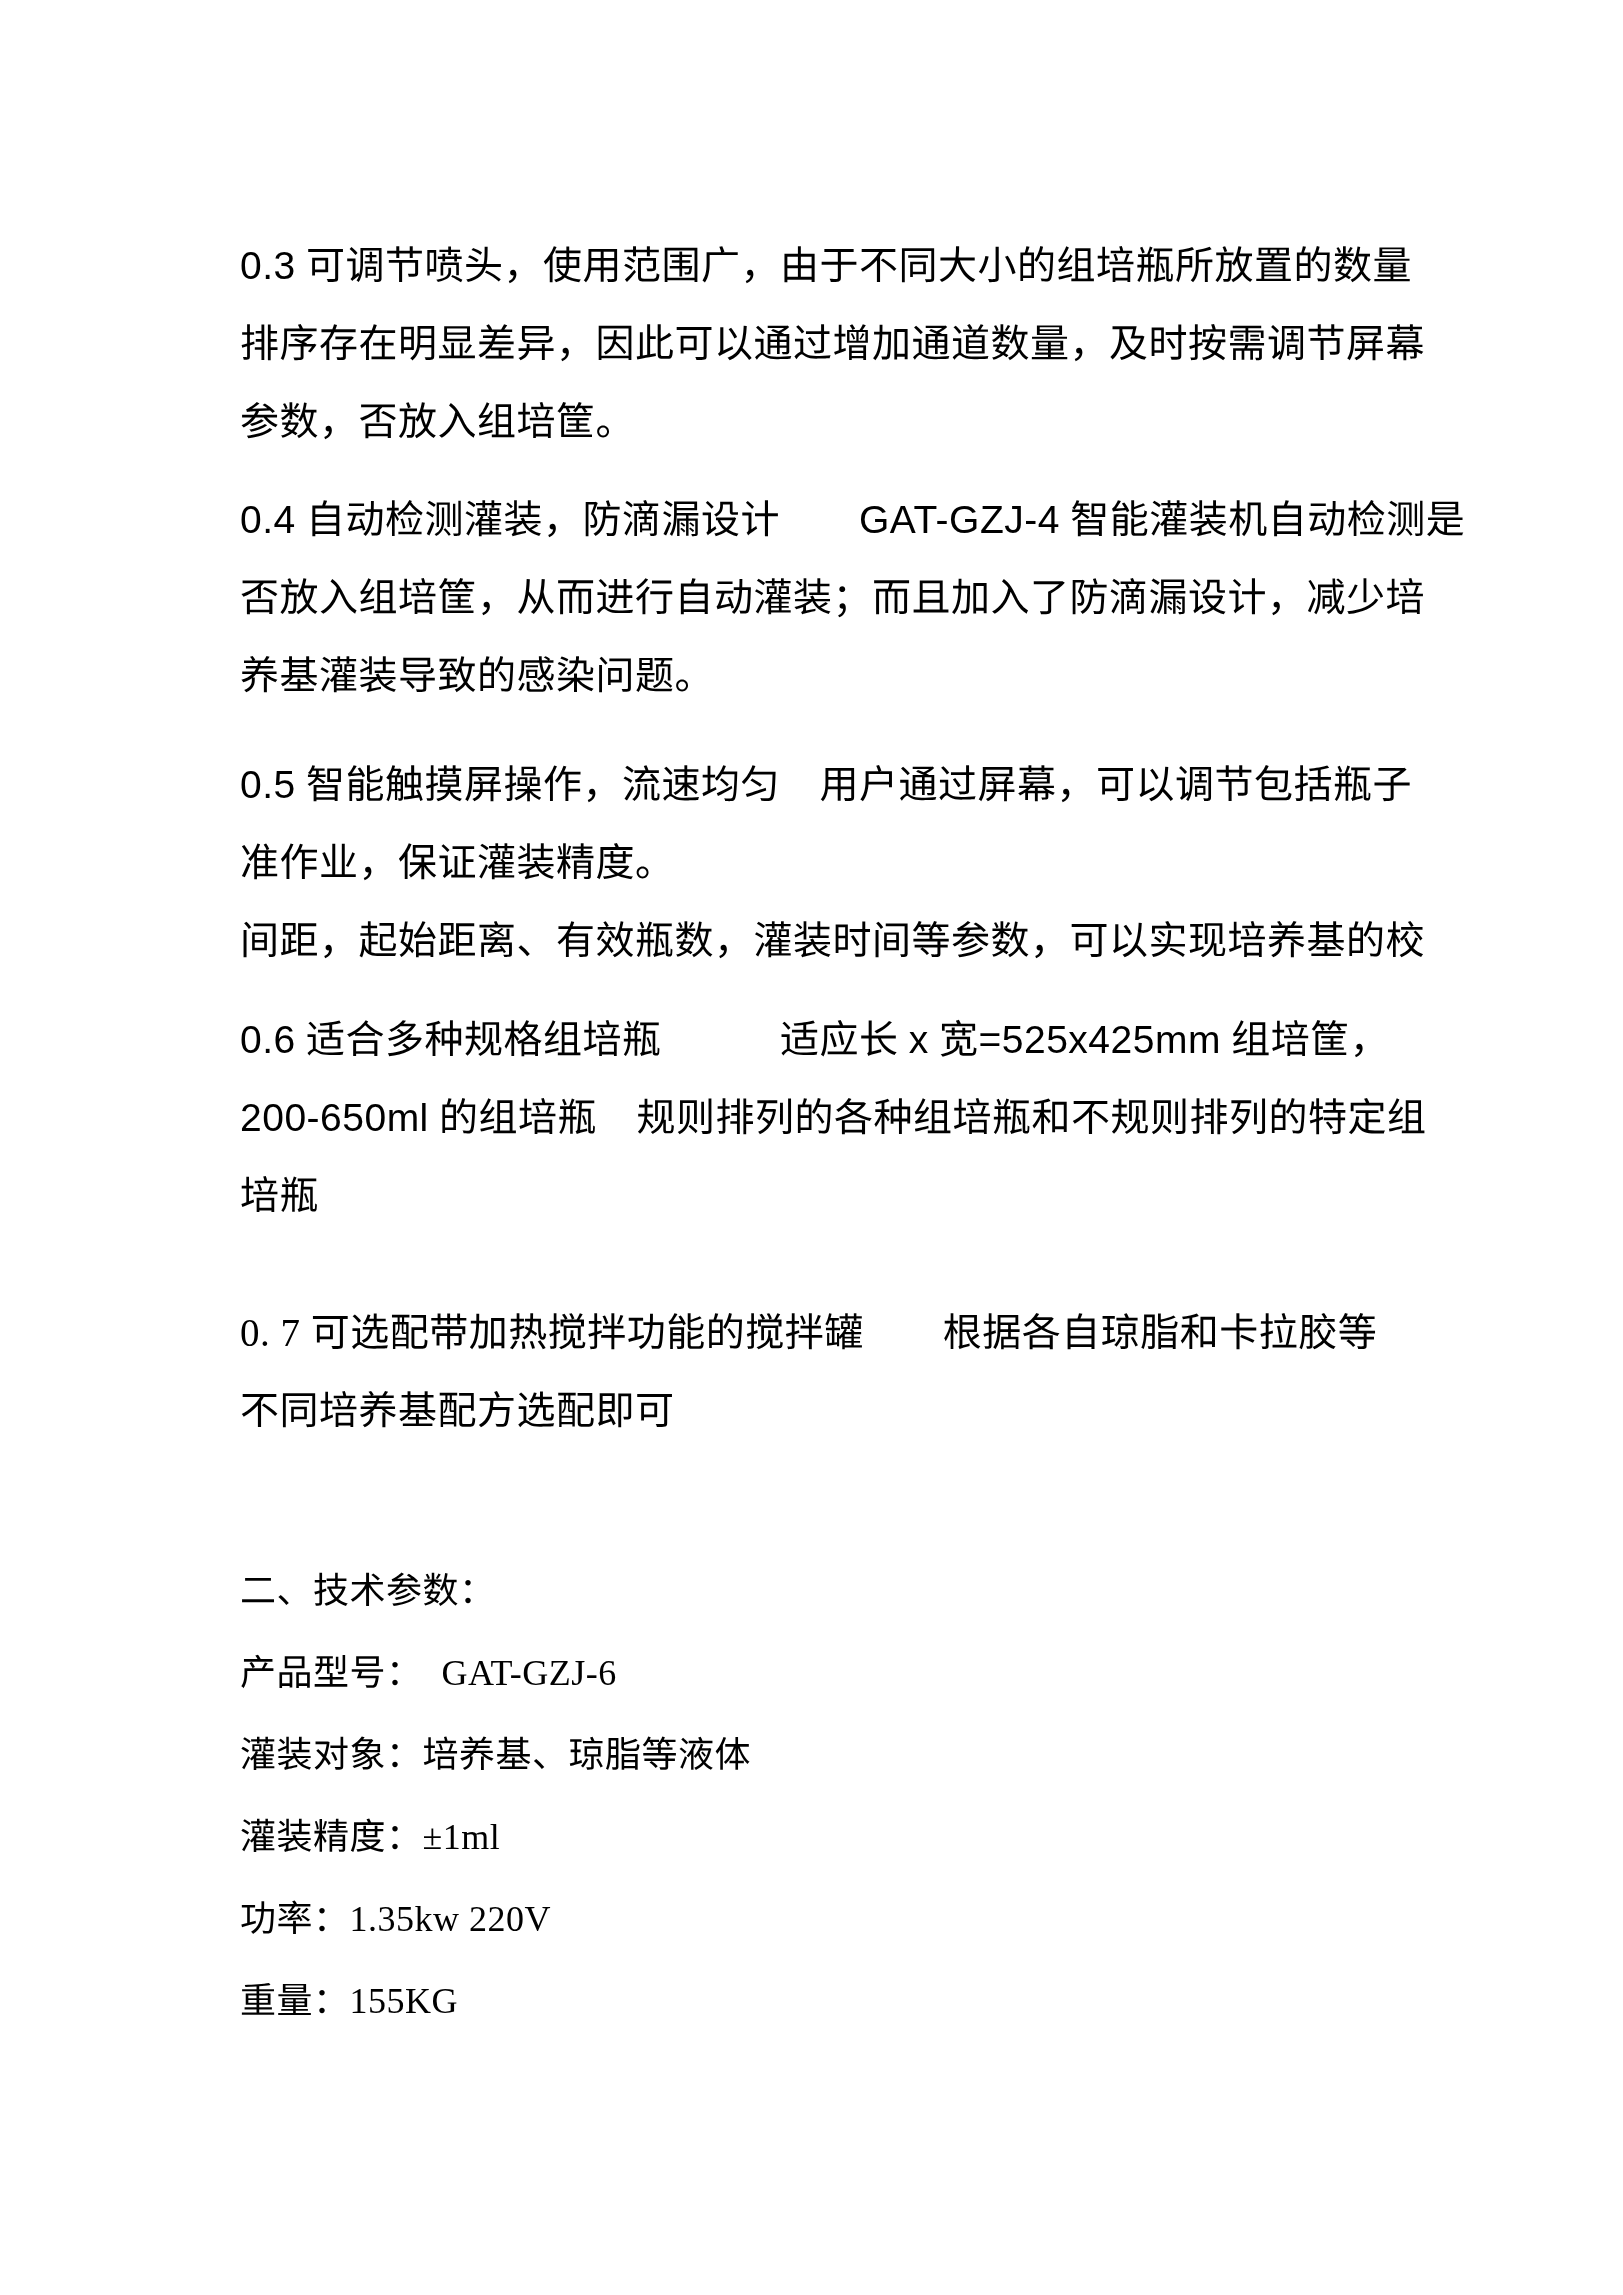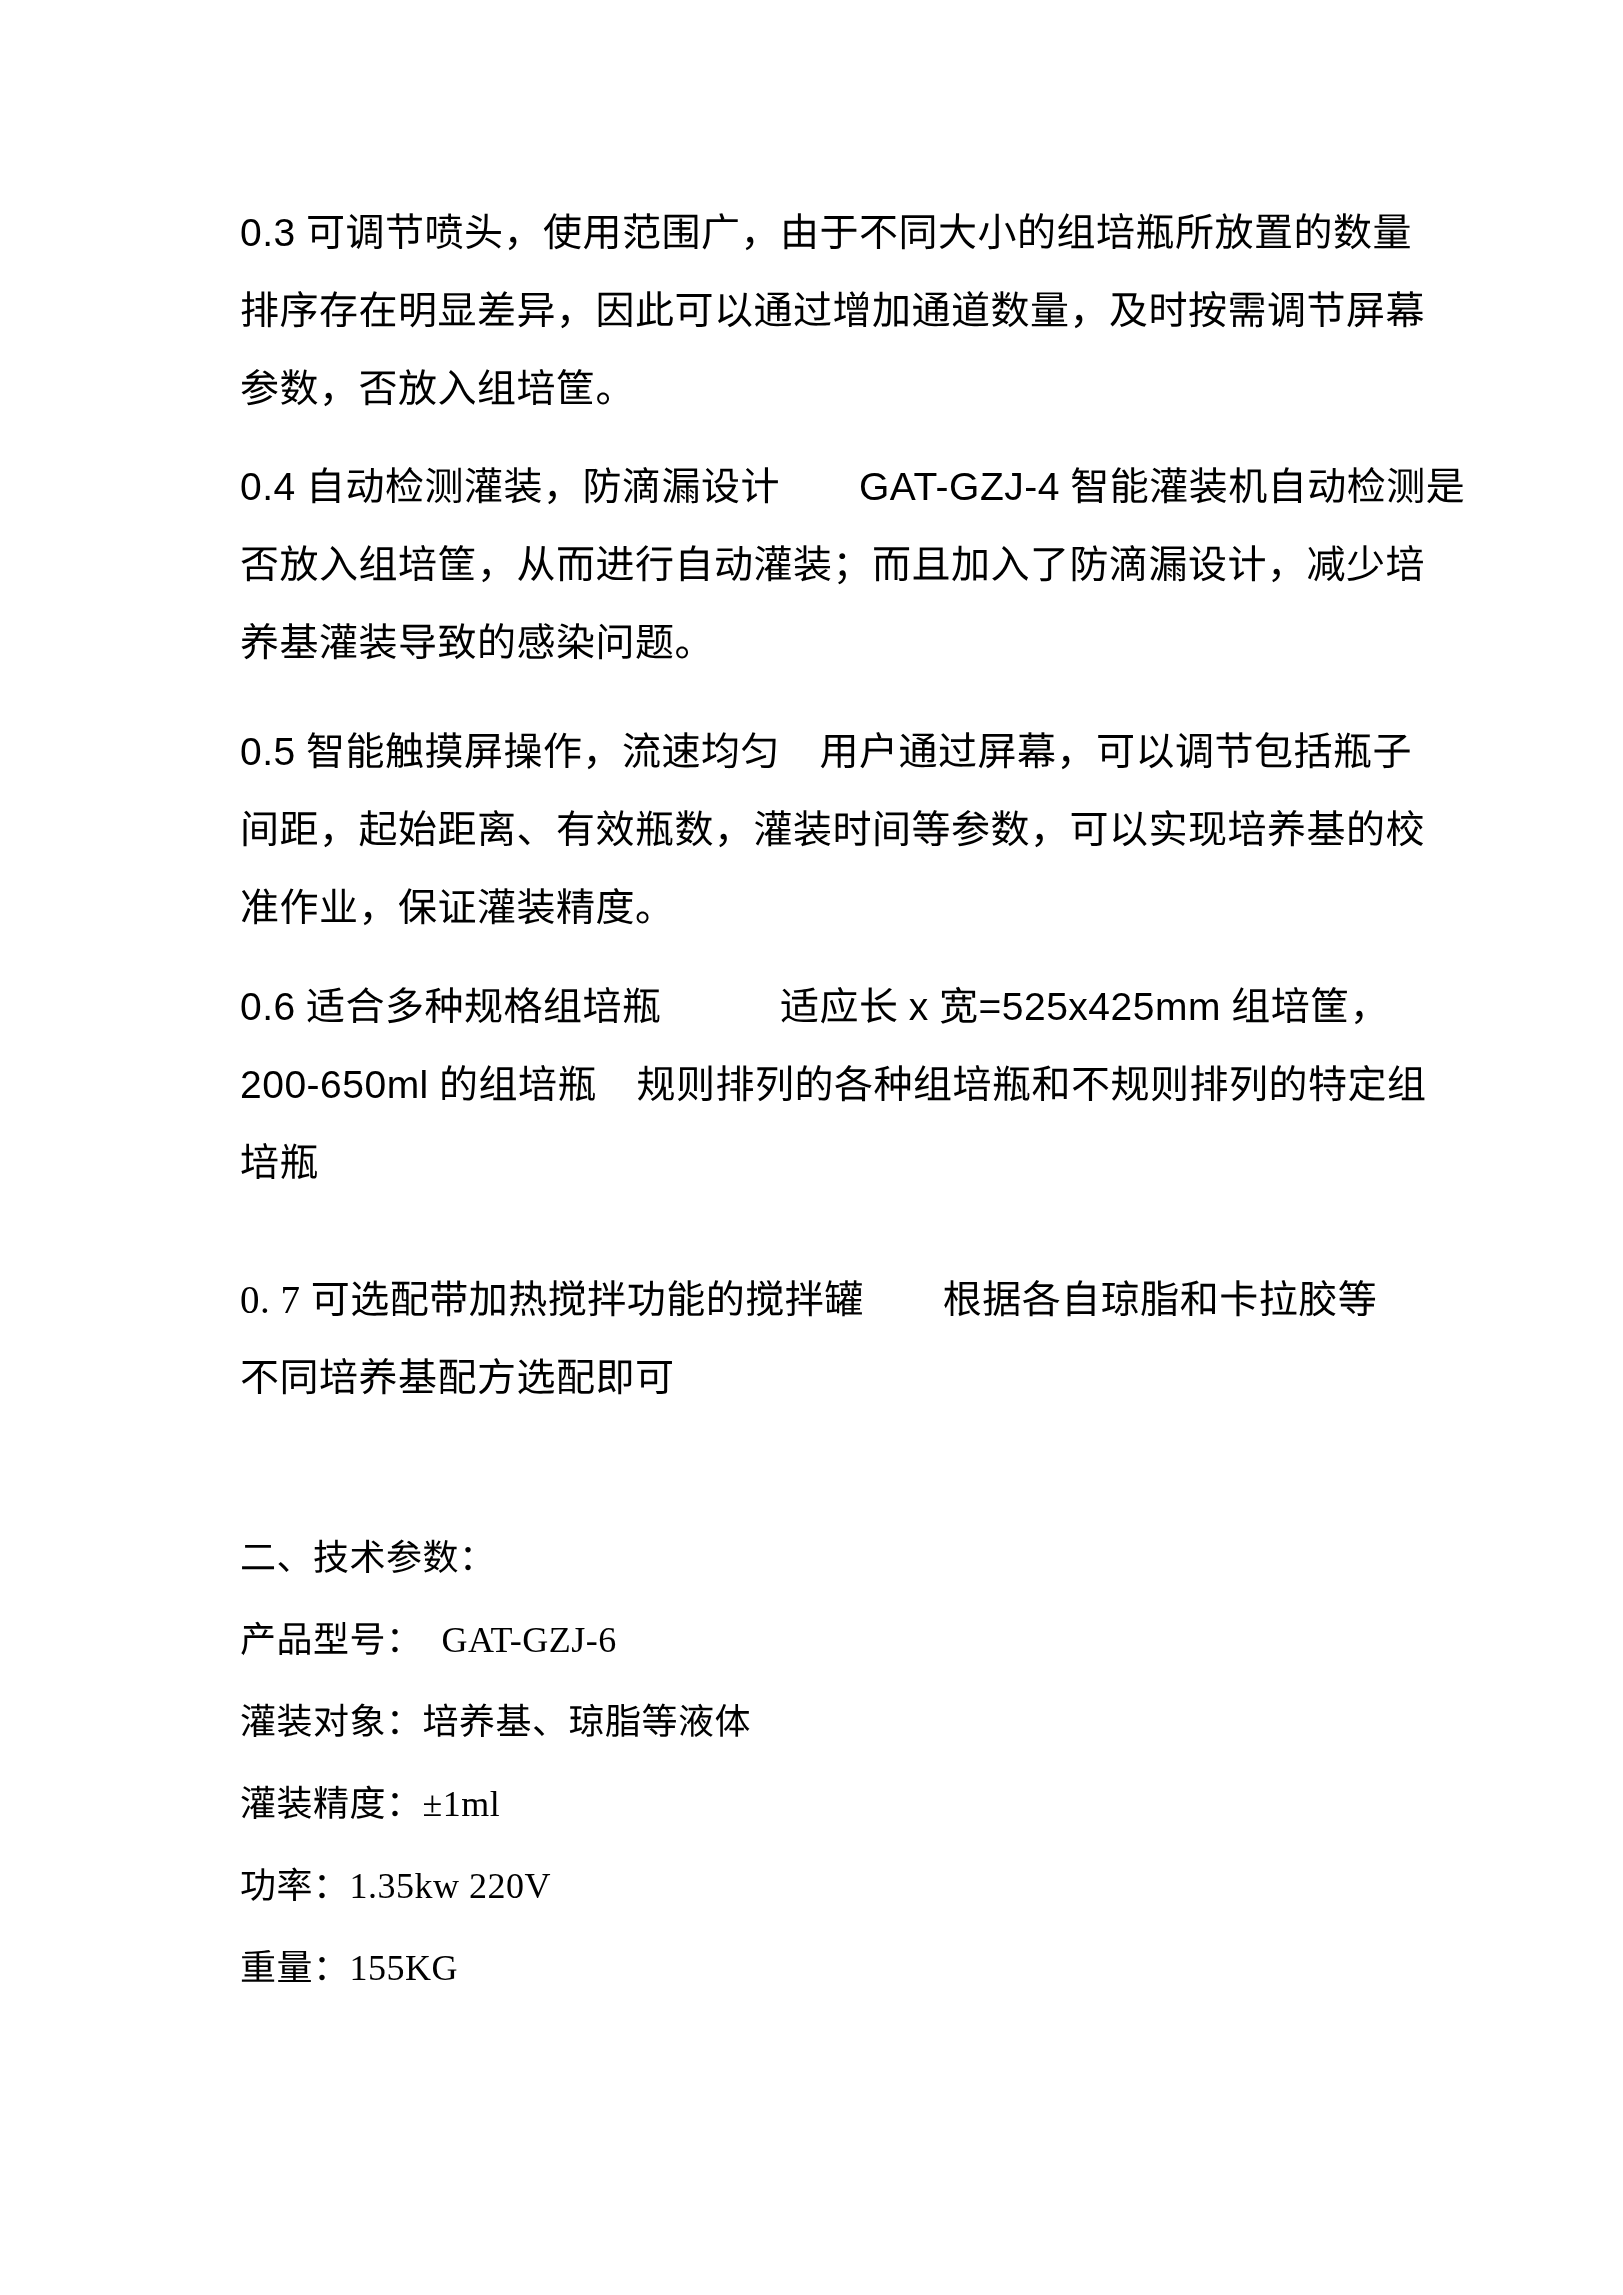--- a/index.html
+++ b/index.html
@@ -6,20 +6,21 @@
   body { background: #ffffff; }
   .page {
     position: relative;
     width: 1623px;
     height: 2249px;
     background: #ffffff;
     color: #000000;
     box-sizing: border-box;
     padding: 194px 233px 0 240px;
     overflow: hidden;
+    margin-top: 33px;
   }
   .l {
     white-space: pre;           
     font-family: "Liberation Serif", "DejaVu Serif", serif;
     letter-spacing: 0.5px;
   }
   .l.body { font-size: 39px; line-height: 78px; }
   .l.tech { font-size: 36px; line-height: 82px; }
   .serif { font-family: "Liberation Serif", "DejaVu Serif", serif; }
   .sans  { font-family: "Liberation Sans", "DejaVu Sans", sans-serif; }
@@ -35,22 +36,22 @@
 
   <div class="l body"><span class="sans">0.3</span><span class="serif"> 可调节喷头，使用范围广，由于不同大小的组培瓶所放置的数量</span></div>
   <div class="l body"><span class="serif">排序存在明显差异，因此可以通过增加通道数量，及时按需调节屏幕</span></div>
   <div class="l body"><span class="serif">参数，否放入组培筐。</span></div>
 
   <div class="l body mt40"><span class="sans">0.4</span><span class="serif"> 自动检测灌装，防滴漏设计　　</span><span class="sans">GAT-GZJ-4</span><span class="serif"> 智能灌装机自动检测是</span></div>
   <div class="l body"><span class="serif">否放入组培筐，从而进行自动灌装；而且加入了防滴漏设计，减少培</span></div>
   <div class="l body"><span class="serif">养基灌装导致的感染问题。</span></div>
 
   <div class="l body mt60"><span class="sans">0.5</span><span class="serif"> 智能触摸屏操作，流速均匀　用户通过屏幕，可以调节包括瓶子</span></div>
+  <div class="l body"><span class="serif">准作业，保证灌装精度。</span></div>
   <div class="l body"><span class="serif">间距，起始距离、有效瓶数，灌装时间等参数，可以实现培养基的校</span></div>
-  <div class="l body"><span class="serif">准作业，保证灌装精度。</span></div>
 
   <div class="l body mt40"><span class="sans">0.6</span><span class="serif"> 适合多种规格组培瓶　　　适应长 </span><span class="sans">x</span><span class="serif"> 宽</span><span class="sans">=525x425mm</span><span class="serif"> 组培筐，</span></div>
   <div class="l body"><span class="sans">200-650ml</span><span class="serif"> 的组培瓶　规则排列的各种组培瓶和不规则排列的特定组</span></div>
   <div class="l body"><span class="serif">培瓶</span></div>
 
   <div class="l body mt116"><span class="serif">0. 7 可选配带加热搅拌功能的搅拌罐　　根据各自琼脂和卡拉胶等</span></div>
   <div class="l body"><span class="serif">不同培养基配方选配即可</span></div>
 
   <div class="l tech mt196"><span class="serif">二、技术参数：</span></div>
   <div class="l tech"><span class="serif">产品型号：  GAT-GZJ-6</span></div>

